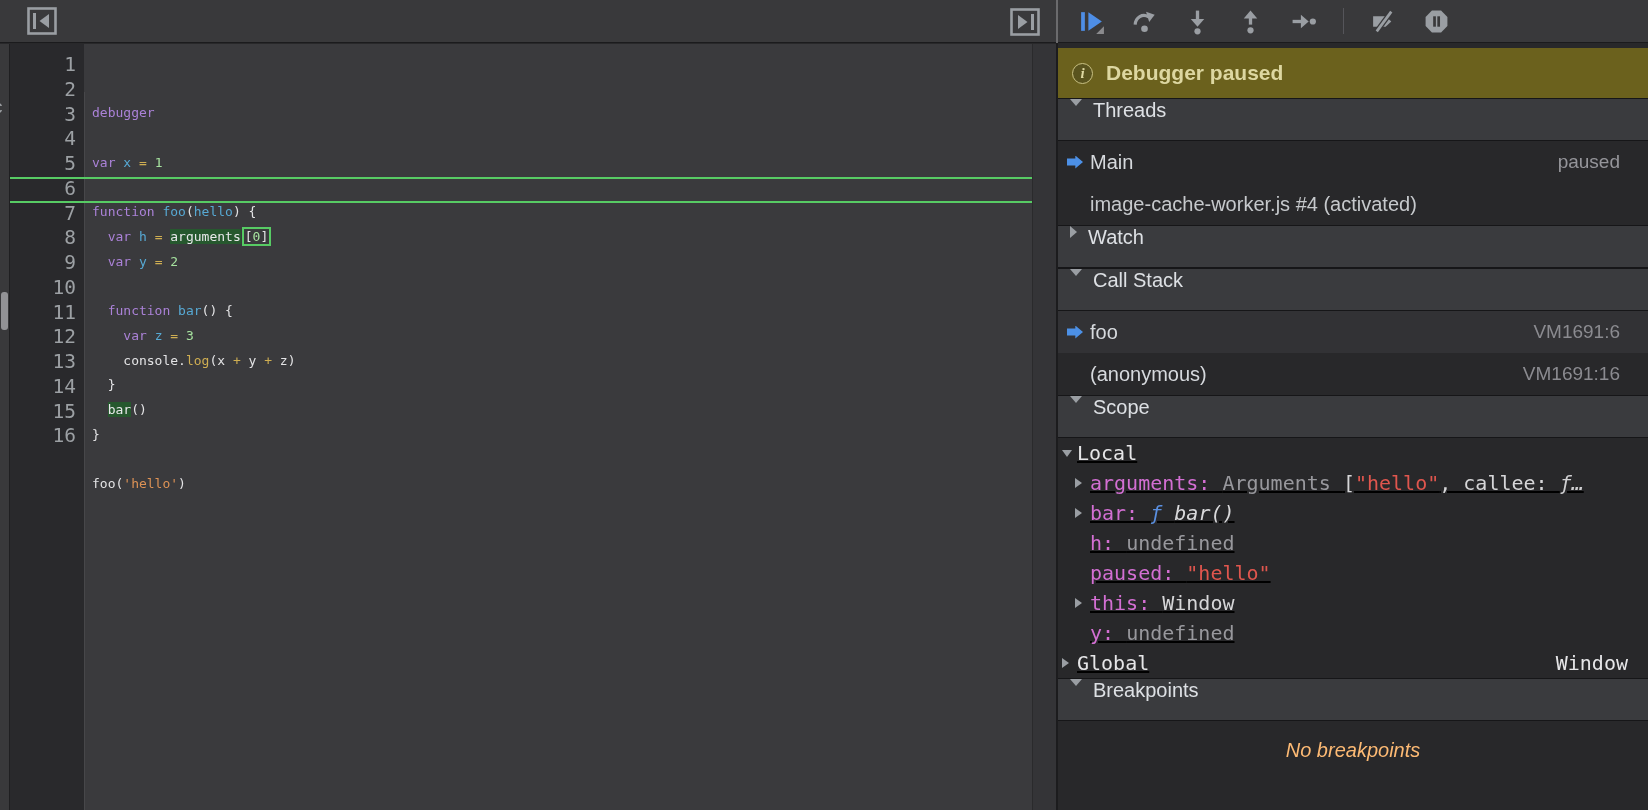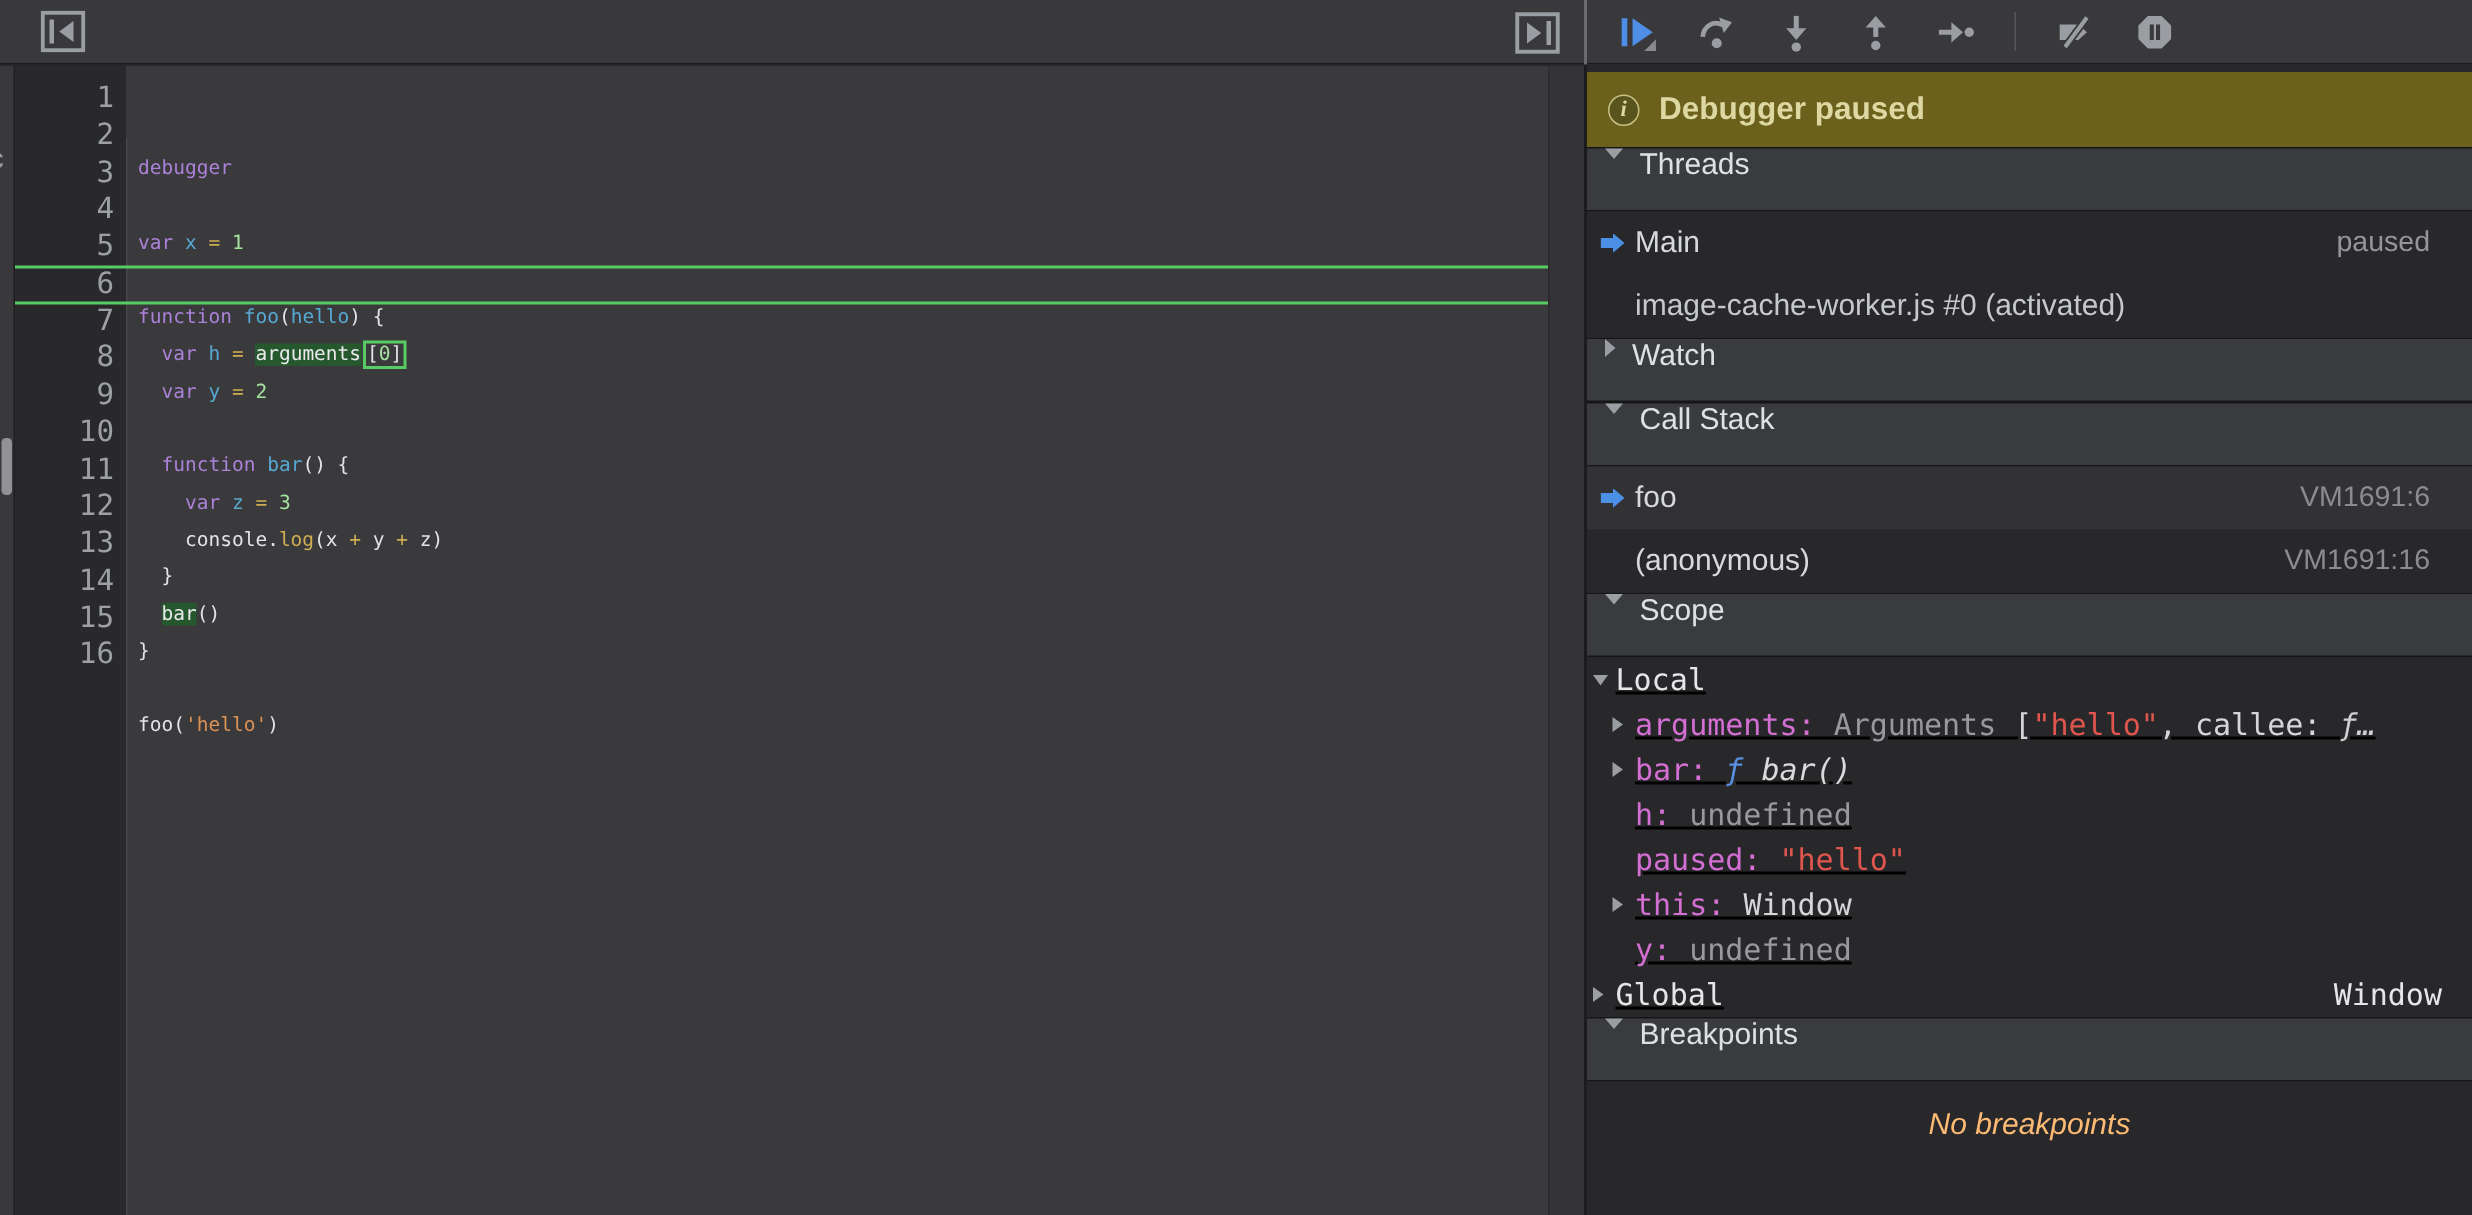--- a/index.html
+++ b/index.html
@@ -212,21 +212,21 @@
     <div class="sec-h">
       <span class="tri tri-d"></span>
       <span>Threads</span>
     </div>
     <div class="prow">
       <span class="exec-arrow"></span>
       <span class="plbl">Main</span>
       <span class="pright">paused</span>
     </div>
     <div class="prow">
-      <span class="plbl dim">image-cache-worker.js #0 (activated)</span>
+      <span class="plbl dim">image-cache-worker.js #4 (activated)</span>
     </div>
 
     <div class="sec-h">
       <span class="tri tri-r"></span>
       <span>Watch</span>
     </div>
 
     <div class="sec-h">
       <span class="tri tri-d"></span>
       <span>Call Stack</span>

